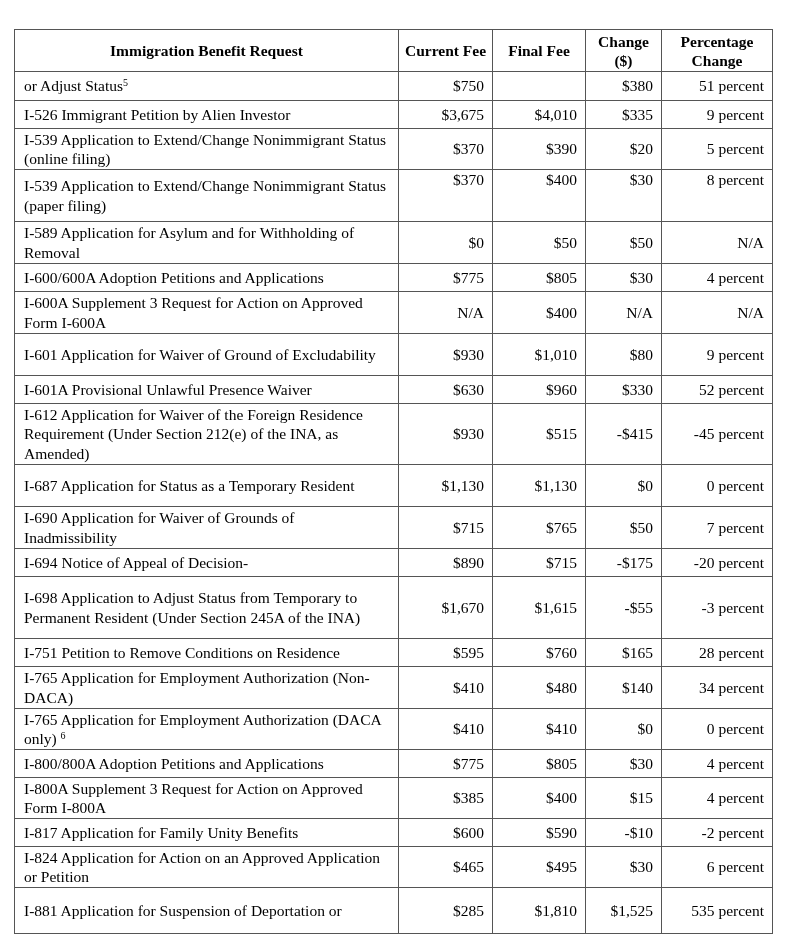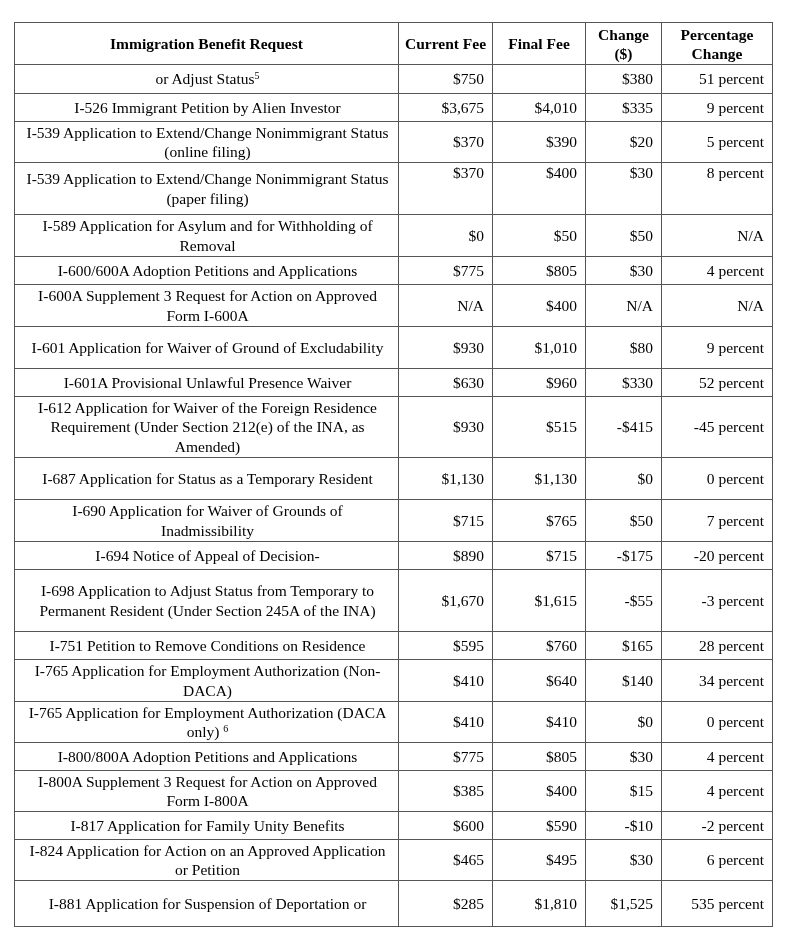--- a/index.html
+++ b/index.html
@@ -1,28 +1,28 @@
 <!DOCTYPE html>
 <html><head>
 <meta charset="utf-8">
 <style>
   html, body { margin: 0; padding: 0; background: #ffffff; }
   body { width: 796px; height: 938px; position: relative; overflow: hidden;
          font-family: "Liberation Serif", "DejaVu Serif", serif; color: #000; }
-  table.fees { position: absolute; left: 14px; top: 22px; border-collapse: collapse;
+  table.fees { position: absolute; left: 14px; top: 29px; border-collapse: collapse;
                table-layout: fixed; width: 758px; font-size: 15.5px; line-height: 20px; }
   table.fees col.c1 { width: 384px; }
   table.fees col.c2 { width: 94px; }
   table.fees col.c3 { width: 93px; }
   table.fees col.c4 { width: 76px; }
   table.fees col.c5 { width: 111px; }
   table.fees th, table.fees td { border: 1.5px solid #555; padding: 0 7px 0 9px; vertical-align: middle; }
   table.fees th { font-weight: bold; text-align: center; padding: 0 3px; line-height: 19px; }
   table.fees td.num { text-align: right; padding-right: 8px; }
-  table.fees td.desc { text-align: center; line-height: 19.5px; }
+  table.fees td.desc { text-align: left; line-height: 19.5px; }
   sup { font-size: 10px; vertical-align: 5px; line-height: 0; }
 </style>
 </head>
 <body>
 
 <table class="fees">
   <colgroup>
       <col class="c1">
       <col class="c2">
       <col class="c3">
@@ -140,21 +140,21 @@
       <tr style="height: 28px;">
         <td class="desc"><span>I-751 Petition to Remove Conditions on Residence</span></td>
         <td class="num">$595</td>
         <td class="num">$760</td>
         <td class="num">$165</td>
         <td class="num">28 percent</td>
       </tr>
       <tr style="height: 42px;">
         <td class="desc"><span>I-765 Application for Employment Authorization (Non-DACA)</span></td>
         <td class="num">$410</td>
-        <td class="num">$640</td>
+        <td class="num">$480</td>
         <td class="num">$140</td>
         <td class="num">34 percent</td>
       </tr>
       <tr style="height: 41px;">
         <td class="desc"><span>I-765 Application for Employment Authorization (DACA only) </span><sup>6</sup></td>
         <td class="num">$410</td>
         <td class="num">$410</td>
         <td class="num">$0</td>
         <td class="num">0 percent</td>
       </tr>

